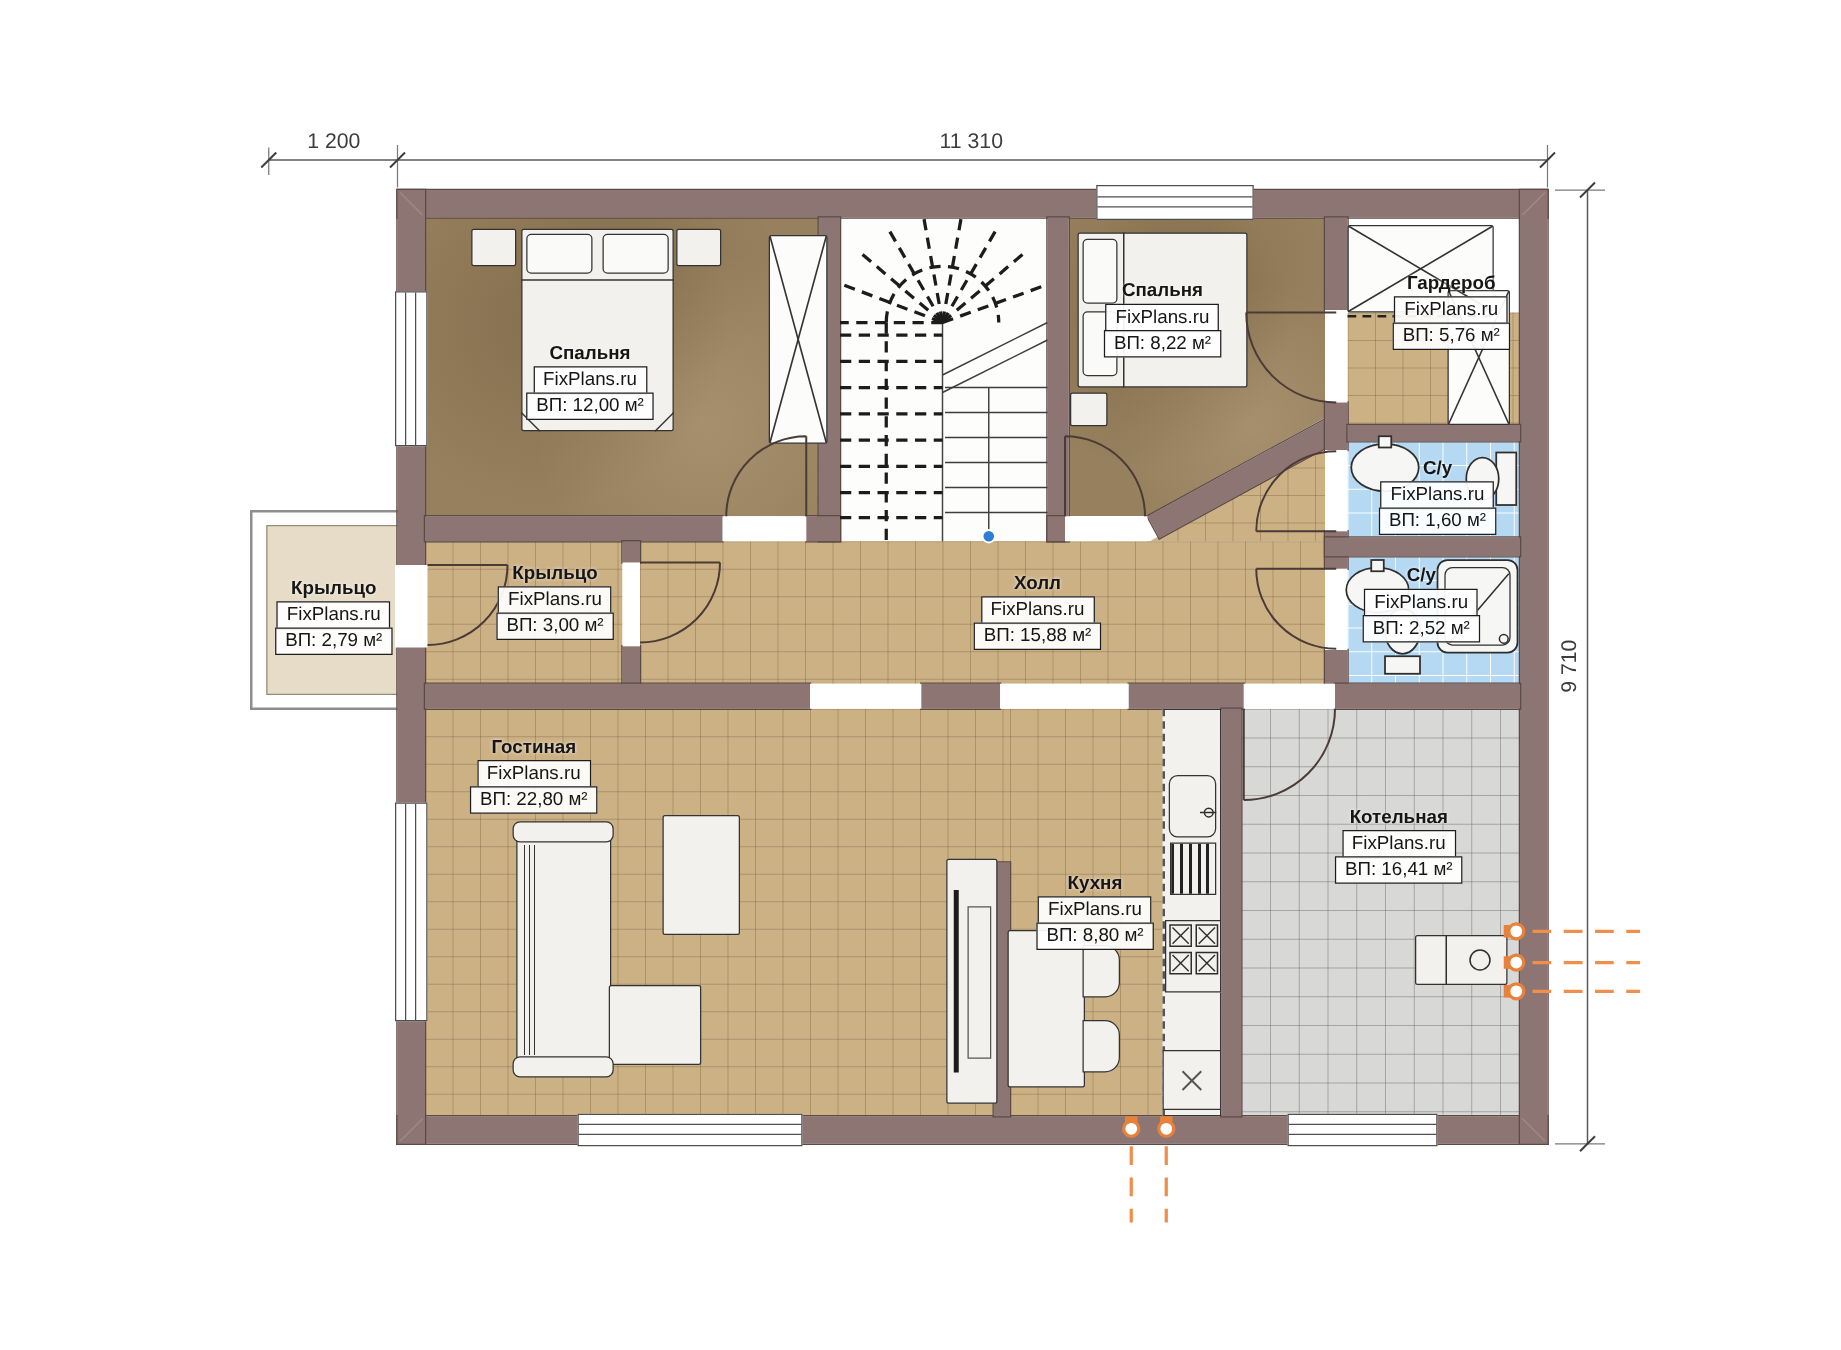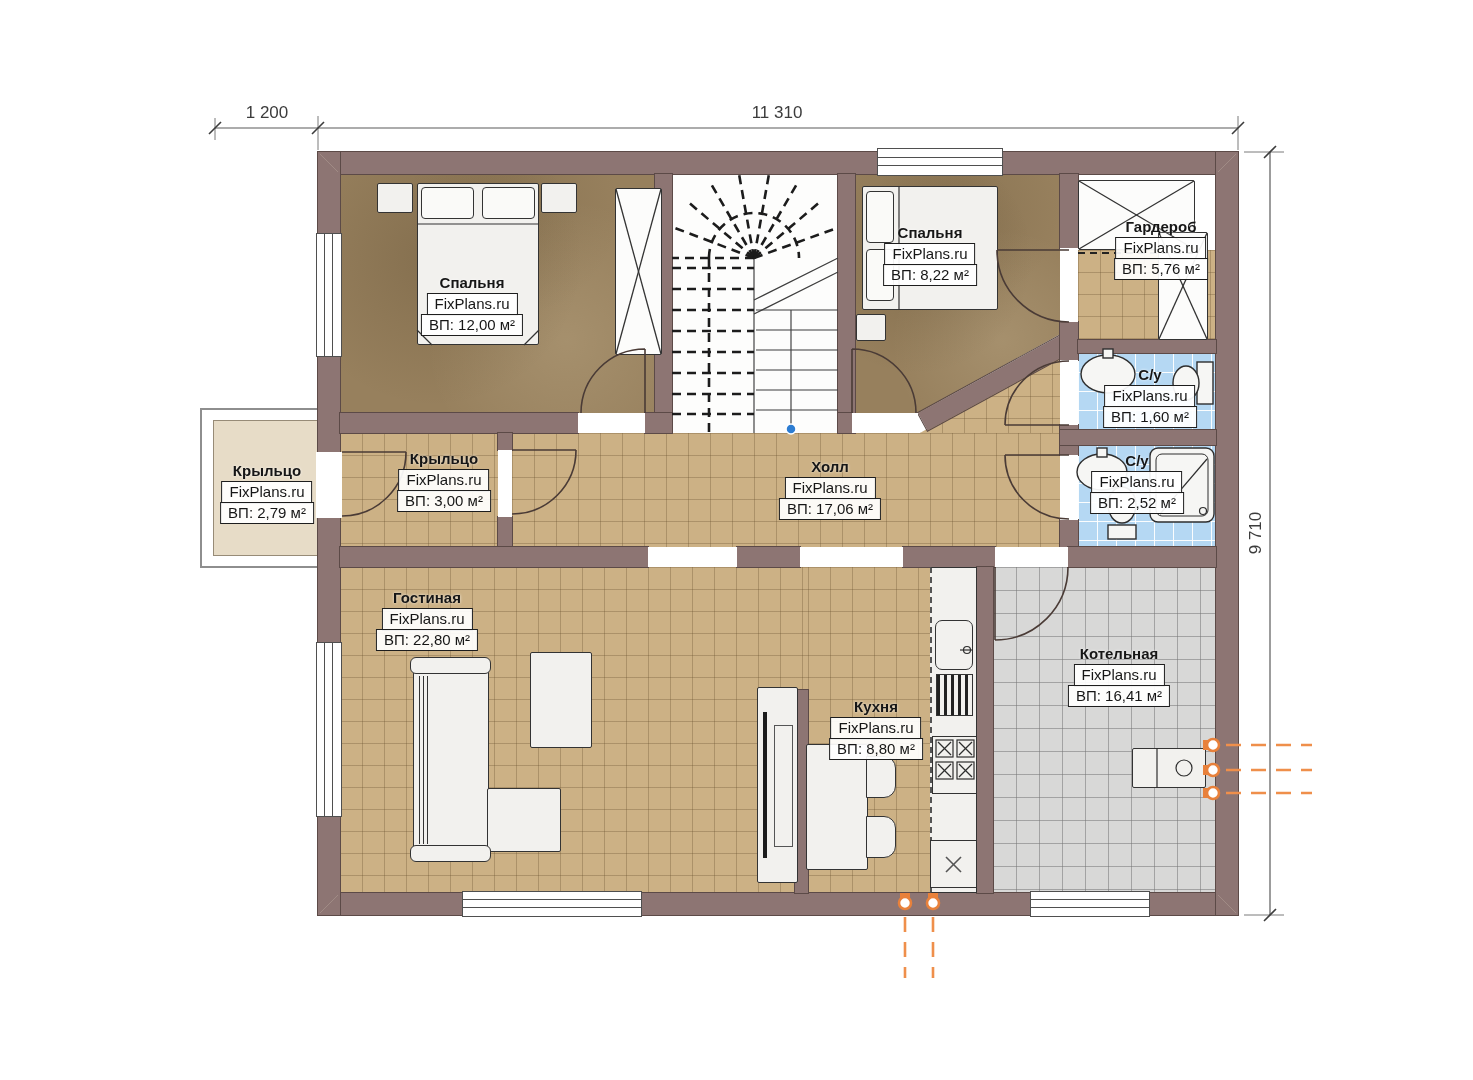--- a/index.html
+++ b/index.html
@@ -362,21 +362,21 @@
     <div class="rbox">ВП: 2,79 м²</div>
   </div>
   <div class="rlabel" style="left:444px;top:450px;">
     <div class="rname">Крыльцо</div>
     <div class="rbox">FixPlans.ru</div>
     <div class="rbox">ВП: 3,00 м²</div>
   </div>
   <div class="rlabel" style="left:830px;top:458px;">
     <div class="rname">Холл</div>
     <div class="rbox">FixPlans.ru</div>
-    <div class="rbox">ВП: 17,06 м²</div>
+    <div class="rbox">ВП: 15,88 м²</div>
   </div>
   <div class="rlabel" style="left:427px;top:589px;">
     <div class="rname">Гостиная</div>
     <div class="rbox">FixPlans.ru</div>
     <div class="rbox">ВП: 22,80 м²</div>
   </div>
   <div class="rlabel" style="left:876px;top:698px;">
     <div class="rname">Кухня</div>
     <div class="rbox">FixPlans.ru</div>
     <div class="rbox">ВП: 8,80 м²</div>

